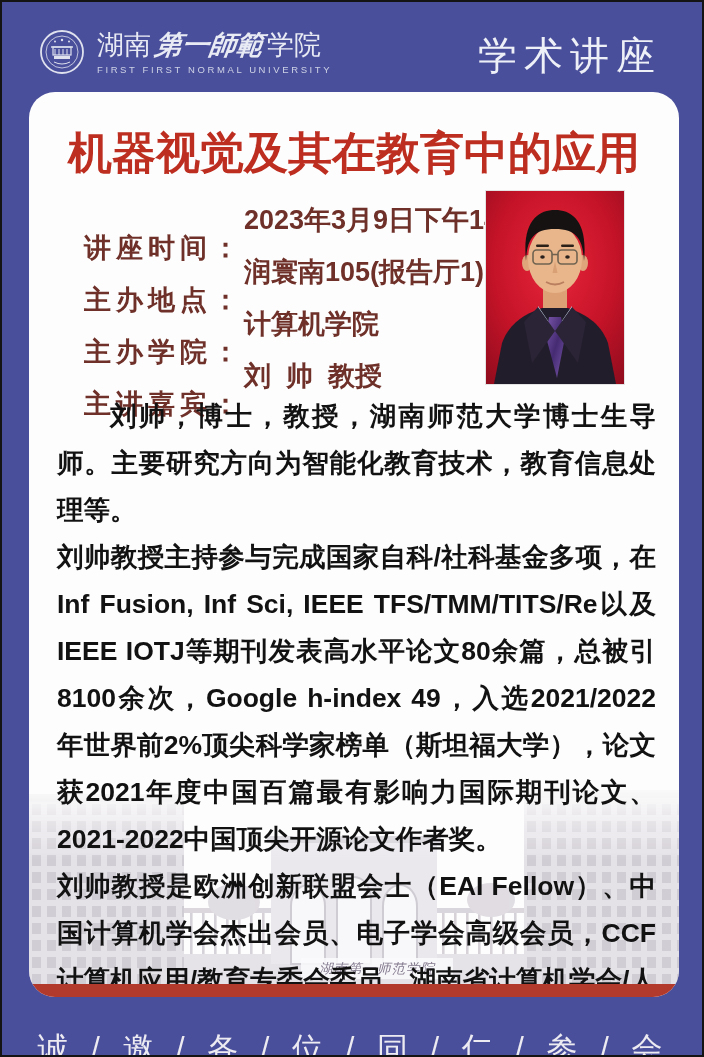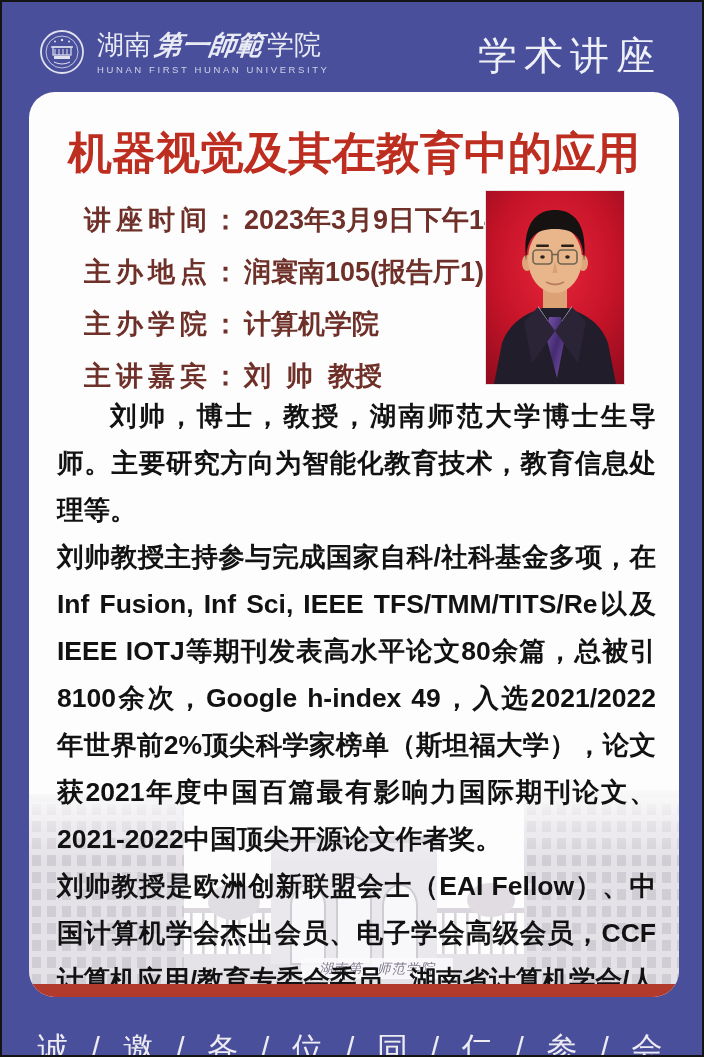--- a/index.html
+++ b/index.html
@@ -25,21 +25,21 @@
     position:absolute;left:27px;top:90px;width:650px;height:905px;
     background:#fdfdfd;border-radius:26px;overflow:hidden;
   }
   .card-title{
     position:absolute;top:32px;left:0;width:100%;
     text-align:center;font-size:44px;font-weight:bold;color:#bd2e20;
     letter-spacing:0;z-index:2;white-space:nowrap;
   }
   .details{position:absolute;top:110px;left:55px;z-index:2;}
   .detail-row{height:52px;display:flex;align-items:flex-start;font-size:27px;font-weight:bold;color:#6e3028;}
-  .detail-label{letter-spacing:5px;}
+  .detail-label{letter-spacing:5px;margin-top:28px;}
   .detail-value{white-space:pre-wrap;}
   .photo{position:absolute;left:457px;top:99px;width:138px;height:193px;z-index:2;box-shadow:0 0 0 1px #e3e3e3;}
   .bio{
     position:absolute;top:301px;left:28px;width:599px;
     font-size:26.5px;line-height:47px;font-weight:bold;color:#121212;
     text-align:justify;z-index:2;
   }
   .bio p{margin:0;}
   .bio p.indent{text-indent:2em;}
   
@@ -77,21 +77,21 @@
       <line x1="25" y1="23" x2="25" y2="29" stroke="#dfe2ee" stroke-width="1"></line>
       <line x1="29" y1="23" x2="29" y2="29" stroke="#dfe2ee" stroke-width="1"></line>
       <rect x="16" y="30" width="16" height="3" fill="#dfe2ee"></rect>
       <circle cx="24" cy="14" r="1.2" fill="#dfe2ee"></circle>
       <circle cx="17" cy="15.5" r="1" fill="#dfe2ee"></circle>
       <circle cx="31" cy="15.5" r="1" fill="#dfe2ee"></circle>
       <path d="M16,36 Q24,40 32,36" fill="none" stroke="#dfe2ee" stroke-width="1"></path>
     </svg>
     <div class="logo-lines">
       <div class="logo-cn"><span>湖南</span><span class="calli">第一師範</span><span>学院</span></div>
-      <div class="logo-en">HUNAN FIRST HUNAN UNIVERSITY</div>
+      <div class="logo-en">FIRST FIRST NORMAL UNIVERSITY</div>
     </div>
   </div>
   <div class="badge">学术讲座</div>
 
   <div class="card">
 
     <svg class="building" viewBox="0 0 650 200" preserveAspectRatio="none">
       <defs>
         <pattern id="win" width="15" height="17" patternUnits="userSpaceOnUse">
           <rect width="15" height="17" fill="#ccc5d1"></rect>

